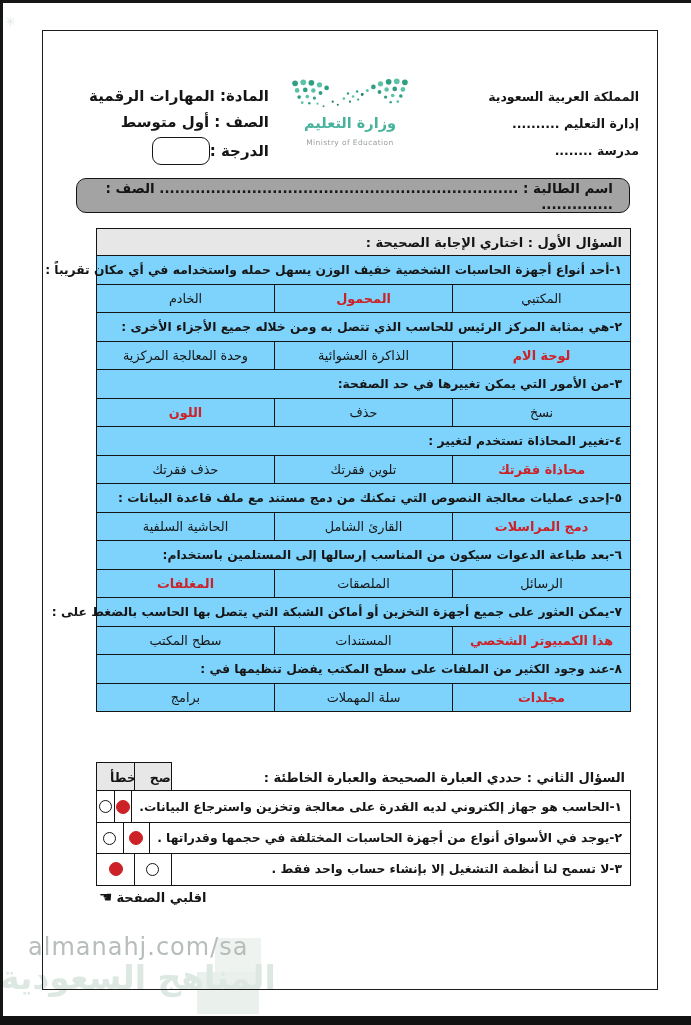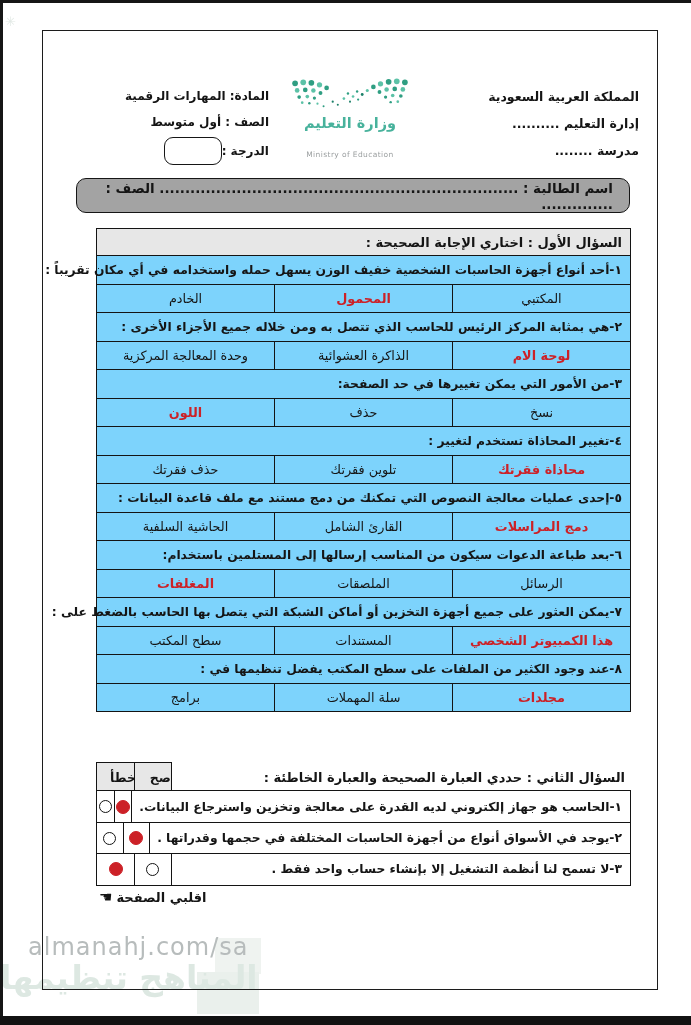--- a/index.html
+++ b/index.html
@@ -26,27 +26,27 @@
   
   .page {
     position:absolute; left:42px; top:30px; width:616px; height:960px;
     border:1.7px solid #1c1c1c; z-index:1; background:transparent;
   }
 
   
   .hdr-right { position:absolute; right:18px; top:52px; text-align:right; direction:rtl;
                font-size:12.5px; font-weight:600; line-height:27px; }
   .hdr-left  { position:absolute; left:40px; top:52px; width:186px; direction:rtl;
-               font-size:12px; font-weight:600; line-height:26px; text-align:right; }
+               font-size:15px; font-weight:600; line-height:26px; text-align:right; }
   .score-row { display:flex; align-items:center; justify-content:flex-start; margin-top:2px; }
   .score-box { width:58px; height:28px; border:1.7px solid #161616; border-radius:9px; background:#fff; }
 
   .logo { position:absolute; left:50%; transform:translateX(-50%); top:46px; width:132px; text-align:center; }
   .logo-ar { color:#48b29c; font-weight:bold; font-size:14.5px; margin-top:1px; }
-  .logo-en { color:#9b9fa0; font-size:7.5px; letter-spacing:0.4px; margin-top:19px; }
+  .logo-en { color:#9b9fa0; font-size:7.5px; letter-spacing:0.4px; margin-top:7px; }
 
   
   .name-bar {
     position:absolute; left:33px; top:147px; width:554px; height:35px;
     border:1.7px solid #161616; border-radius:10px;
     display:flex; align-items:center; padding:0 16px;
     direction:rtl; font-weight:bold; font-size:13.5px; background:#a3a3a3;
   }
 
   
@@ -88,21 +88,21 @@
 </head>
 <body>
 
 <div class="edge-top"></div>
 <div class="edge-left"></div>
 <div class="edge-bottom"></div>
 <div class="corner-mark">✳</div>
 <div class="wm-block1"></div>
 <div class="wm-block2"></div>
 <div class="wm-url">almanahj.com/sa</div>
-<div class="wm-brand">المناهج تنظيمها</div>
+<div class="wm-brand">المناهج السعودية</div>
 
 <div class="page">
 
   <div class="hdr-right">
     <div>المملكة العربية السعودية</div>
     <div>إدارة التعليم ..........</div>
     <div>مدرسة ........</div>
   </div>
 
   <div class="logo">

